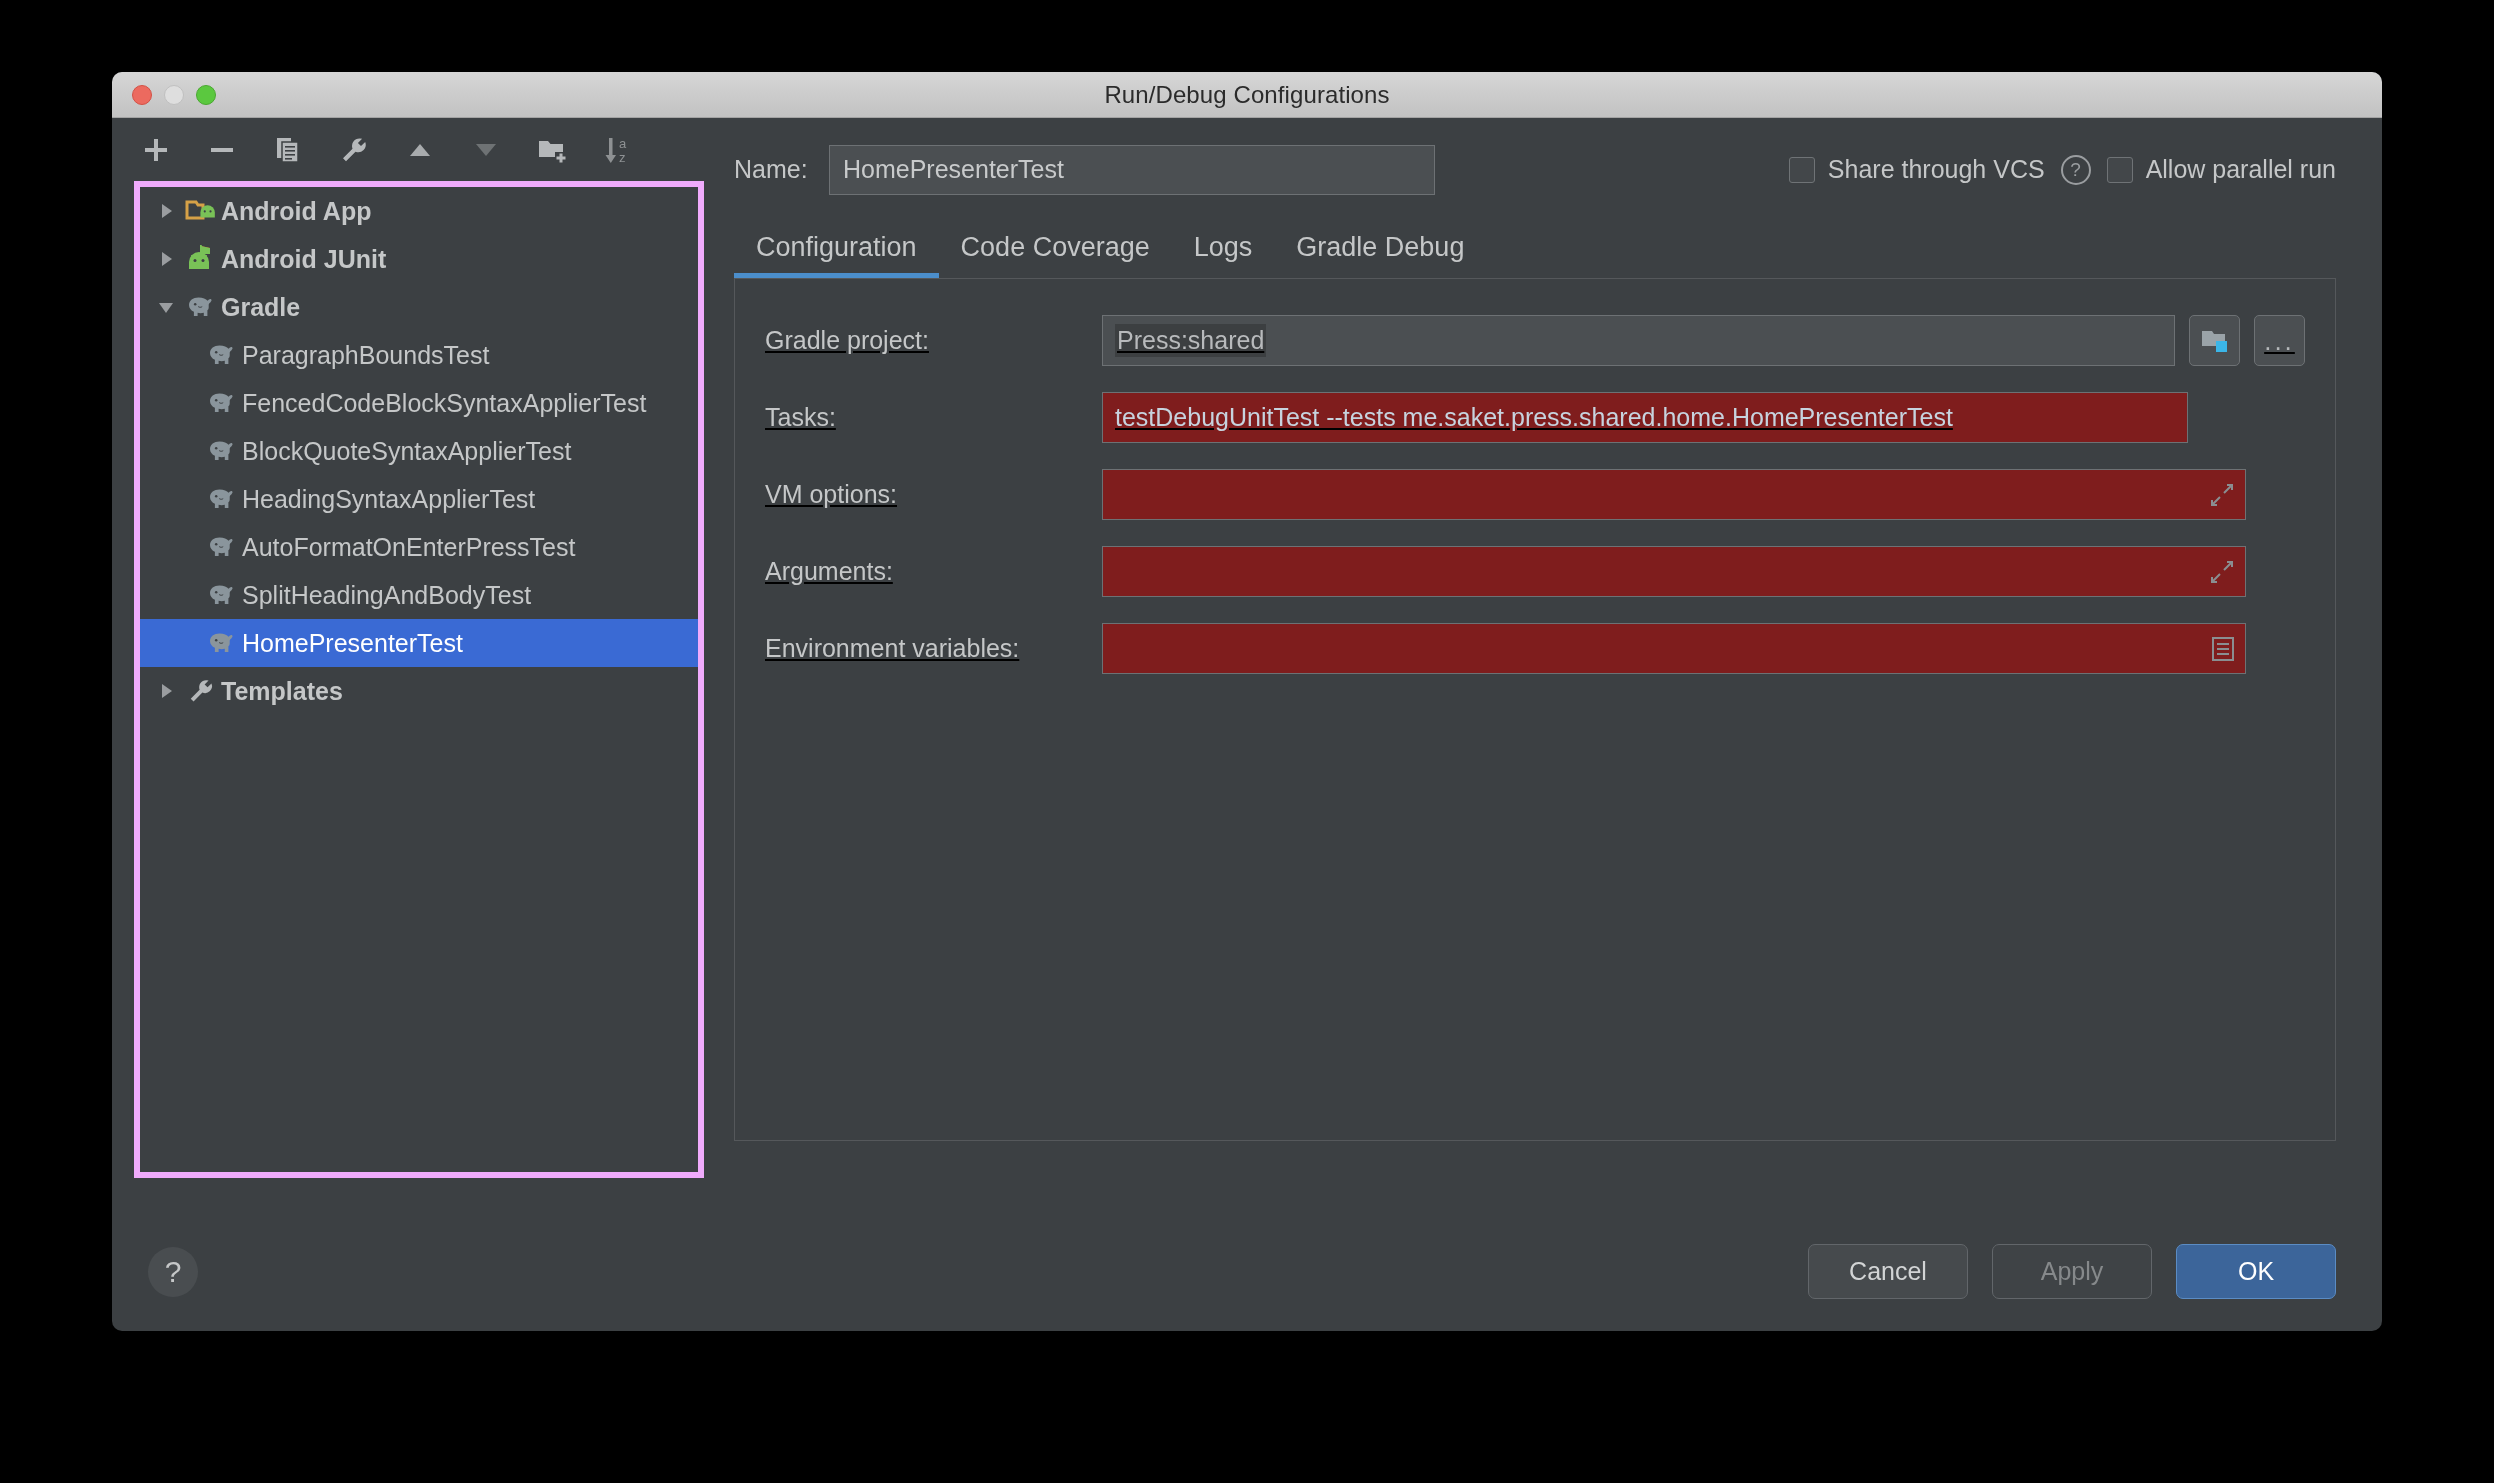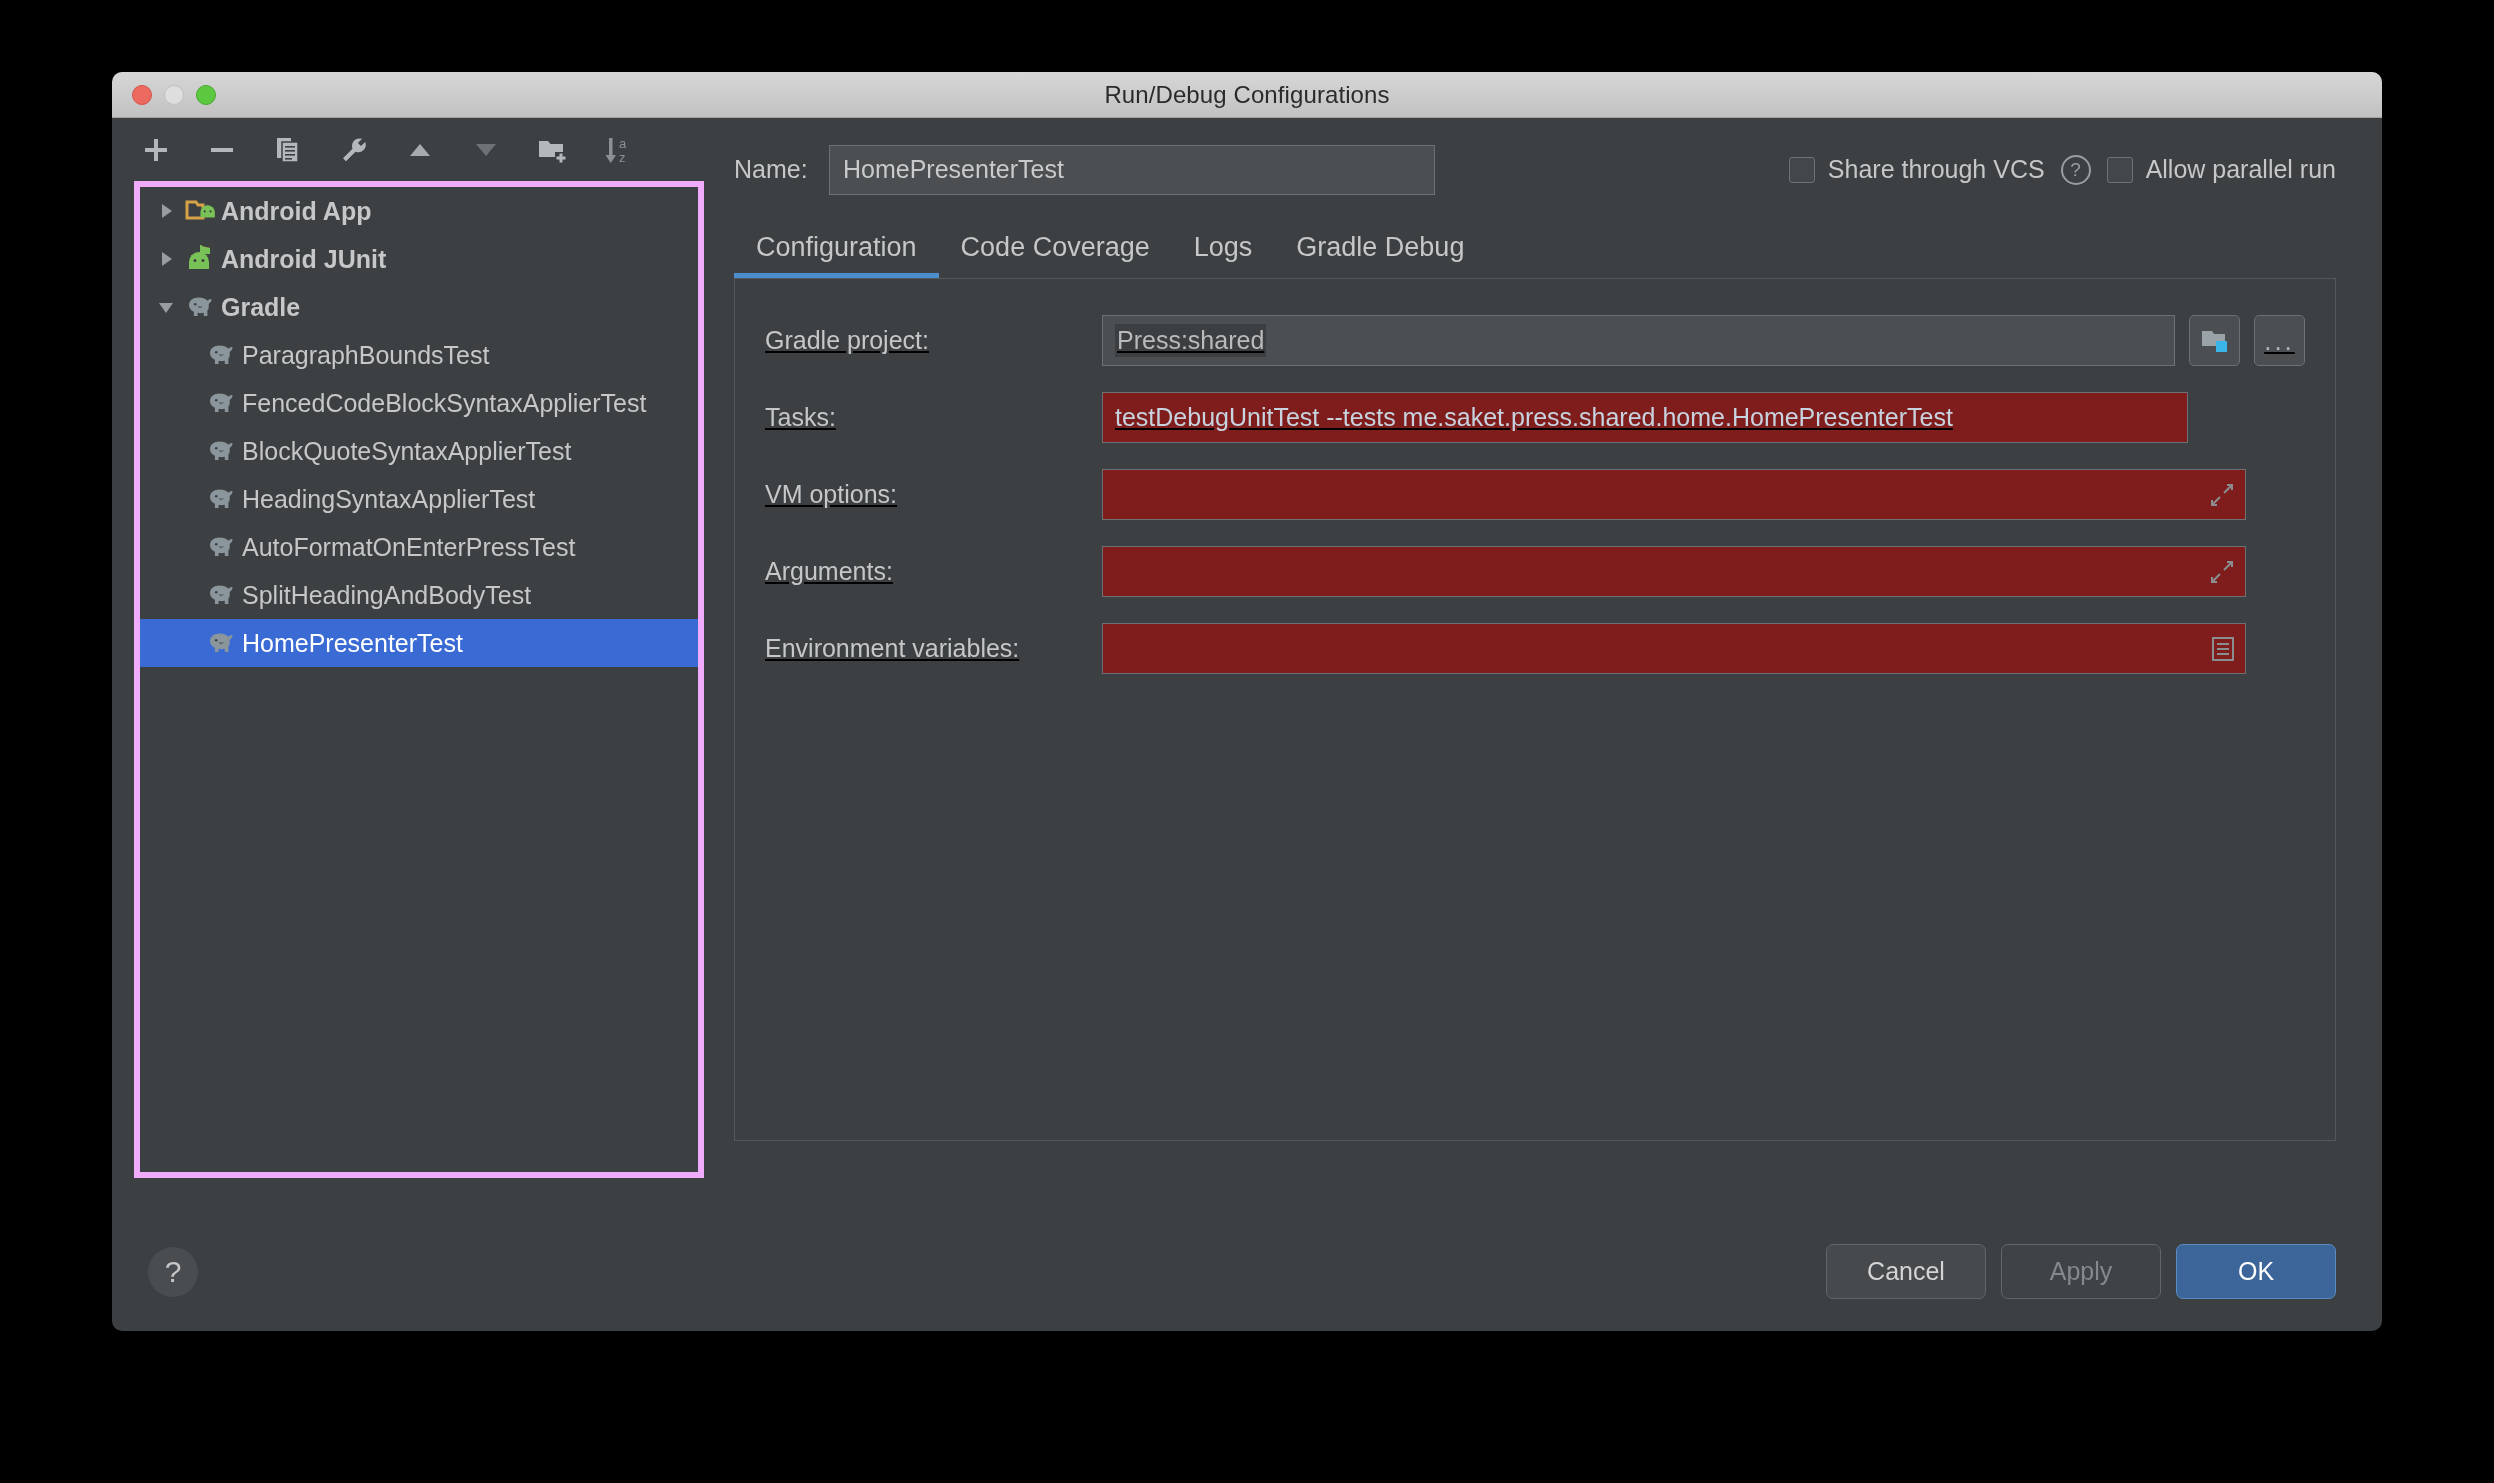--- a/index.html
+++ b/index.html
@@ -197,21 +197,21 @@
     height: 119px; flex: 0 0 119px;
     display: flex; align-items: center;
     padding: 0 46px 0 36px;
   }
   #help-btn {
     width: 50px; height: 50px; border-radius: 50%;
     background: #494d50;
     display: flex; align-items: center; justify-content: center;
     color: #c5c7c8; font-size: 30px;
   }
-  #btns { margin-left: auto; display: flex; gap: 15px; }
+  #btns { margin-left: auto; display: flex; gap: 24px; }
   .btn {
     min-width: 160px; height: 55px;
     border-radius: 7px;
     display: flex; align-items: center; justify-content: center;
     font-size: 25px;
     background: #464a4d;
     border: 1px solid #62666a;
     color: #d2d4d5;
     padding: 0 18px;
   }
@@ -414,20 +414,33 @@
           </div>
           <div class="tree-row sel child">
             <div class="tree-icon">
               <svg width="30" height="26" viewBox="0 0 30 26">
                 <path d="M3 11c0-4.5 4-7.5 9.5-7.5 4.5 0 7.5 1.6 9 3.3 1-0.9 2.6-2.2 3.6-1.5 1 0.7 0.2 2.2-0.8 3.1-0.9 0.8-1.6 1.1-1.6 2.6v2.4c0 1.2-0.5 2.2-1.3 2.9V22h-3.6v-3.3c-1 0.3-2.1 0.5-3.3 0.5-1 0-2-0.1-2.9-0.4V22H7.9v-4.2C5 16.6 3 14.1 3 11z" fill="#8a959c"></path>
                 <circle cx="9.2" cy="10.2" r="1.25" fill="#3c4043"></circle>
                 <path d="M12.2 12.6c1.2 0.9 2.8 0.9 4 0" stroke="#3c4043" stroke-width="1" fill="none"></path>
               </svg>
             </div>
             <span class="tlabel">HomePresenterTest</span>
+          </div>
+          <div class="tree-row bold">
+            <div class="tw">
+              <svg width="20" height="20" viewBox="0 0 20 20">
+                <polygon points="6,3 16,10 6,17" fill="#9a9da0"></polygon>
+              </svg>
+            </div>
+            <div class="tree-icon">
+              <svg width="28" height="28" viewBox="0 0 30 30">
+                <path d="M20.5 3.5a7.5 7.5 0 0 0-7 10.2L4 23.2l3 3 9.5-9.5a7.5 7.5 0 0 0 9.7-9.8l-4.2 4.2-3.1-3.1 4.2-4.2a7.6 7.6 0 0 0-2.6-0.3z" fill="#b5b8ba"></path>
+              </svg>
+            </div>
+            <span class="tlabel">Templates</span>
           </div>
         </div>
     </div>
 
     <div id="right-col">
 
       <div id="name-row">
         <div id="name-label">Name:</div>
         <input id="name-input" value="HomePresenterTest" style="">
 

